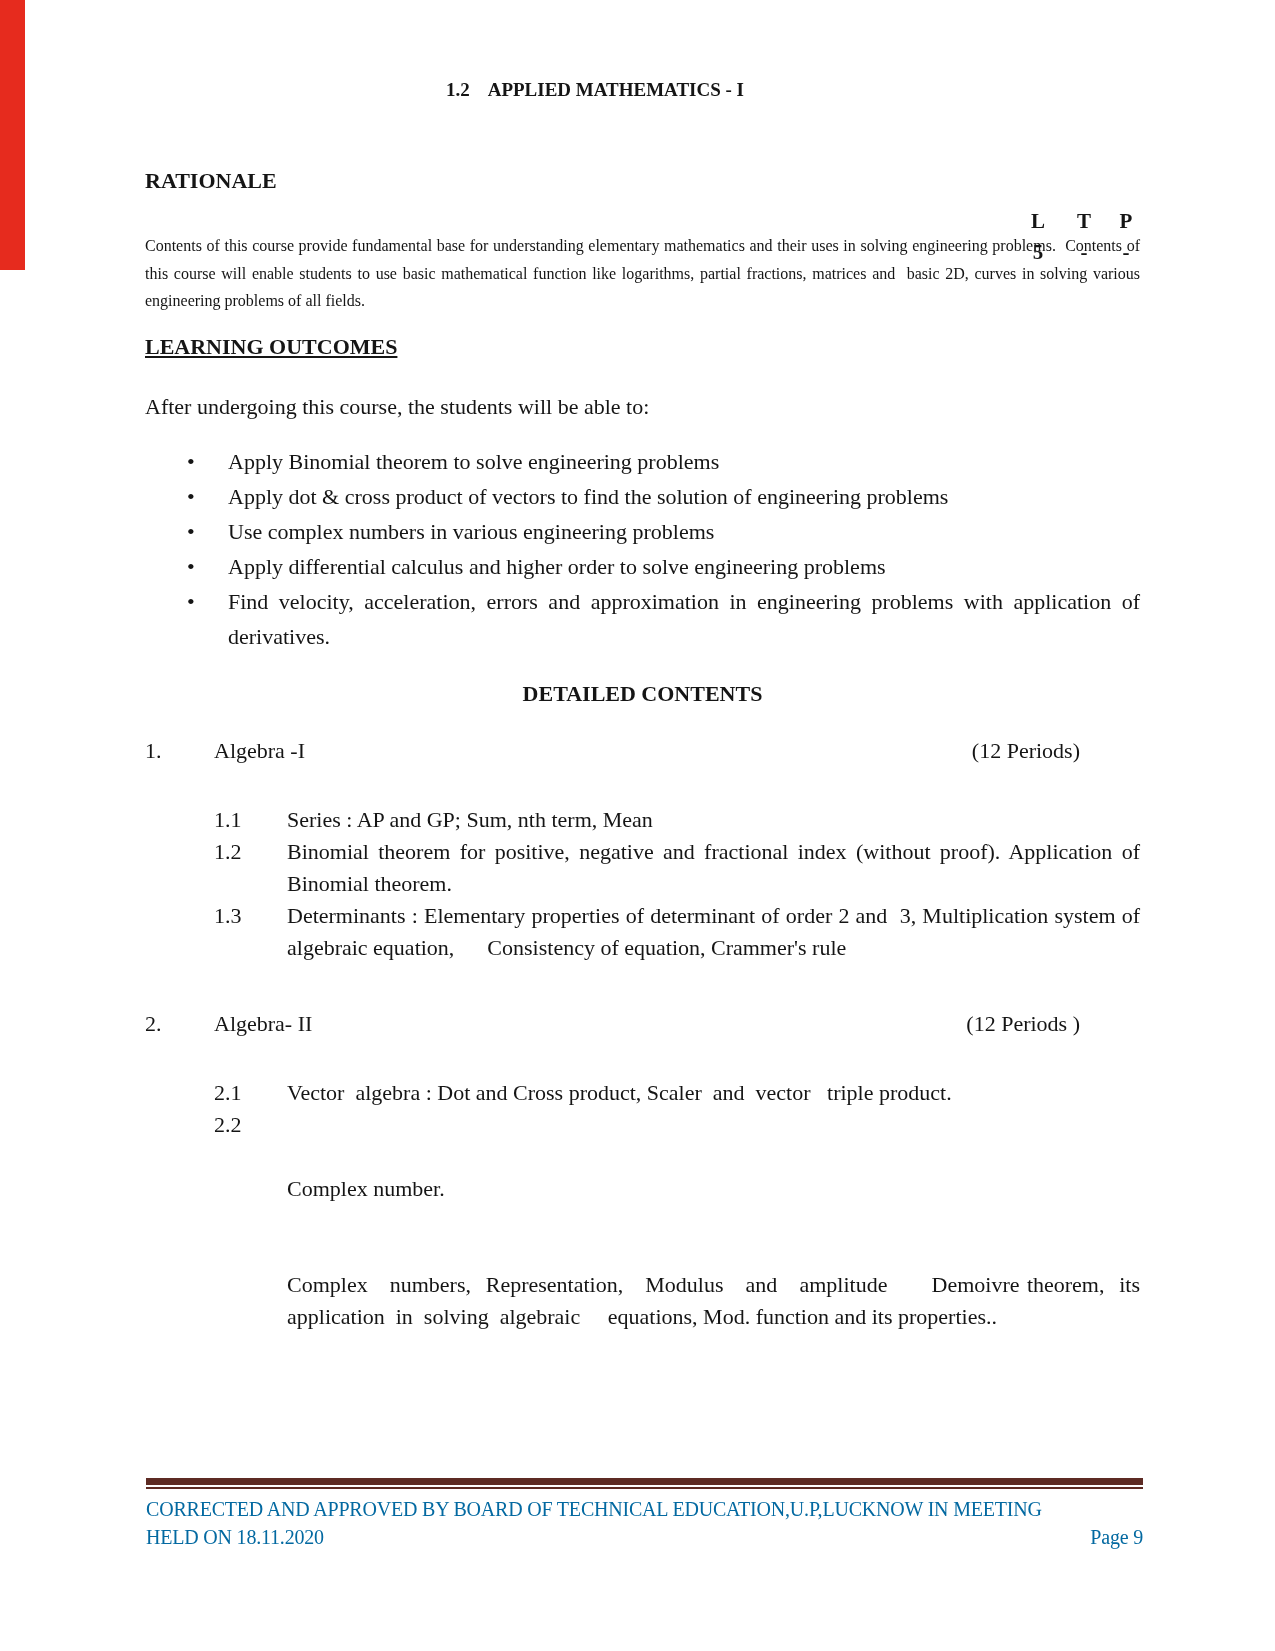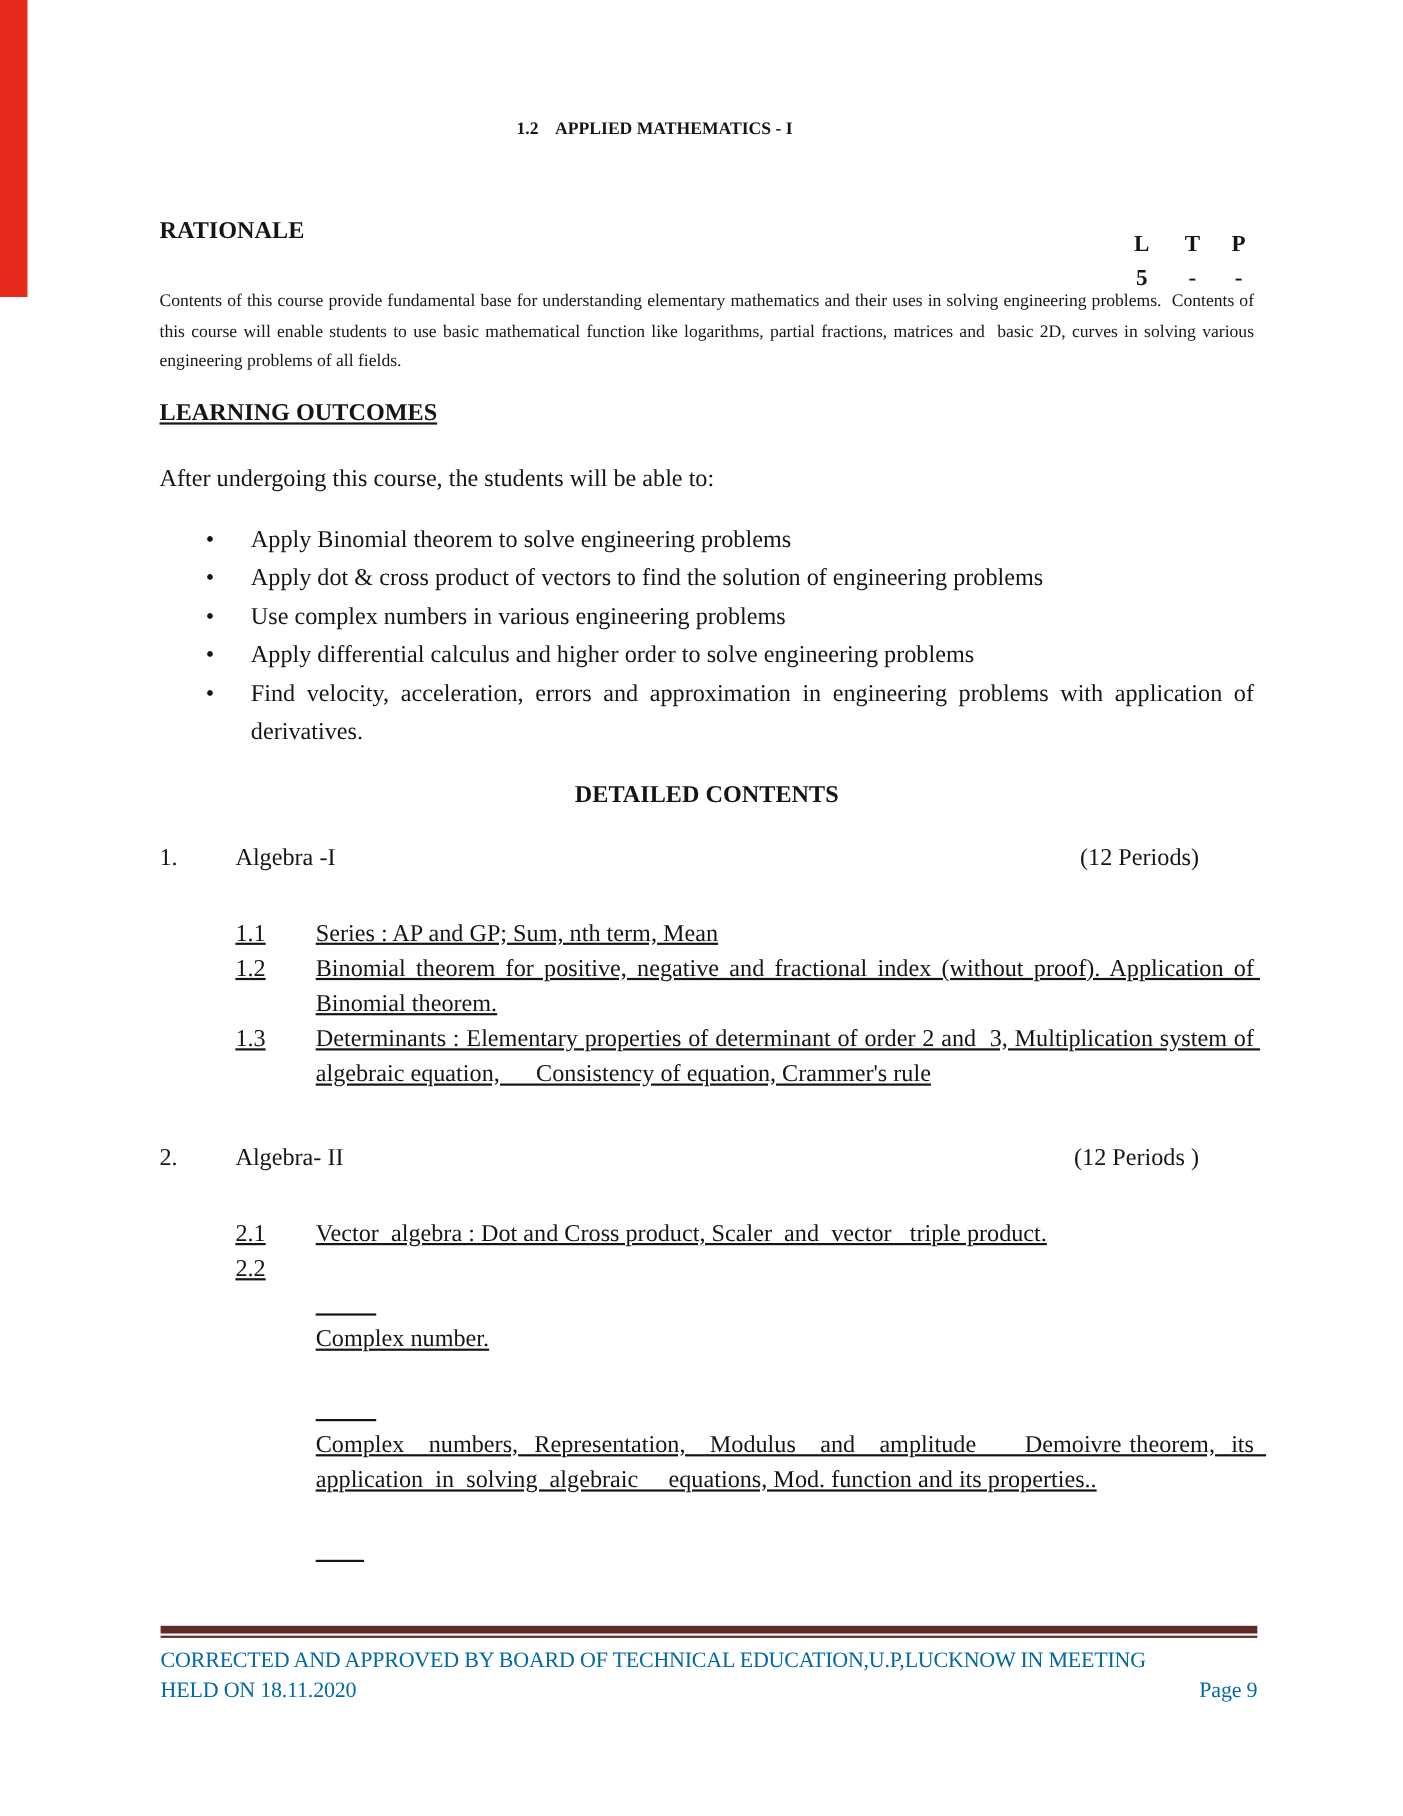--- a/index.html
+++ b/index.html
@@ -9,23 +9,23 @@
     position:relative; width:1275px; height:1651px;
     background:#ffffff; overflow:hidden;
   }
   .stripe {
     position:absolute; left:0; top:0; width:25px; height:270px;
   }
   .content {
     position:absolute; left:145px; top:0; width:995px;
   }
   .doc-title {
-    margin-top:104px;
+    margin-top:76px;
     text-align:center; padding-right:95px;
-    font-weight:bold; font-size:16px; line-height:28px;
+    font-weight:bold; font-size:19px; line-height:28px;
     white-space:pre;
   }
   .credits {
     position:absolute; left:1015px; top:206px; width:130px;
     font-weight:bold; font-size:21px; line-height:31px;
   }
   .credits .row { display:grid; grid-template-columns:46px 46px 38px; }
   .credits .cell { text-align:center; }
   .heading {
     font-weight:bold; font-size:22px; line-height:27px;
@@ -49,22 +49,22 @@
     position:absolute; left:42px; top:0;
   }
   .h-contents { margin-top:26px; text-align:center; font-weight:bold; font-size:22px; line-height:28px; }
   .section-head {
     position:relative; margin-top:27px;
     font-size:22px; line-height:32px;
     display:flex;
   }
   .sec2 { margin-top:44px; }
   .section-head .snum { width:69px; flex:none; }
-  .section-head .periods { position:absolute; right:50px; top:0; }
-  .ditems { margin-top:37px;text-decoration:underline; }
+  .section-head .periods { position:absolute; right:60px; top:0; }
+  .ditems { margin-top:37px; }
   .ditem {
     display:grid; grid-template-columns:73px 1fr;
     padding-left:69px;
     font-size:22px; line-height:32px;
   }
   .ditem .dtext { text-align:justify; white-space:pre-wrap; }
   .footer {
     position:absolute; left:146px; top:1478px; width:997px;
   }
   .bar-thick { height:7px; }

